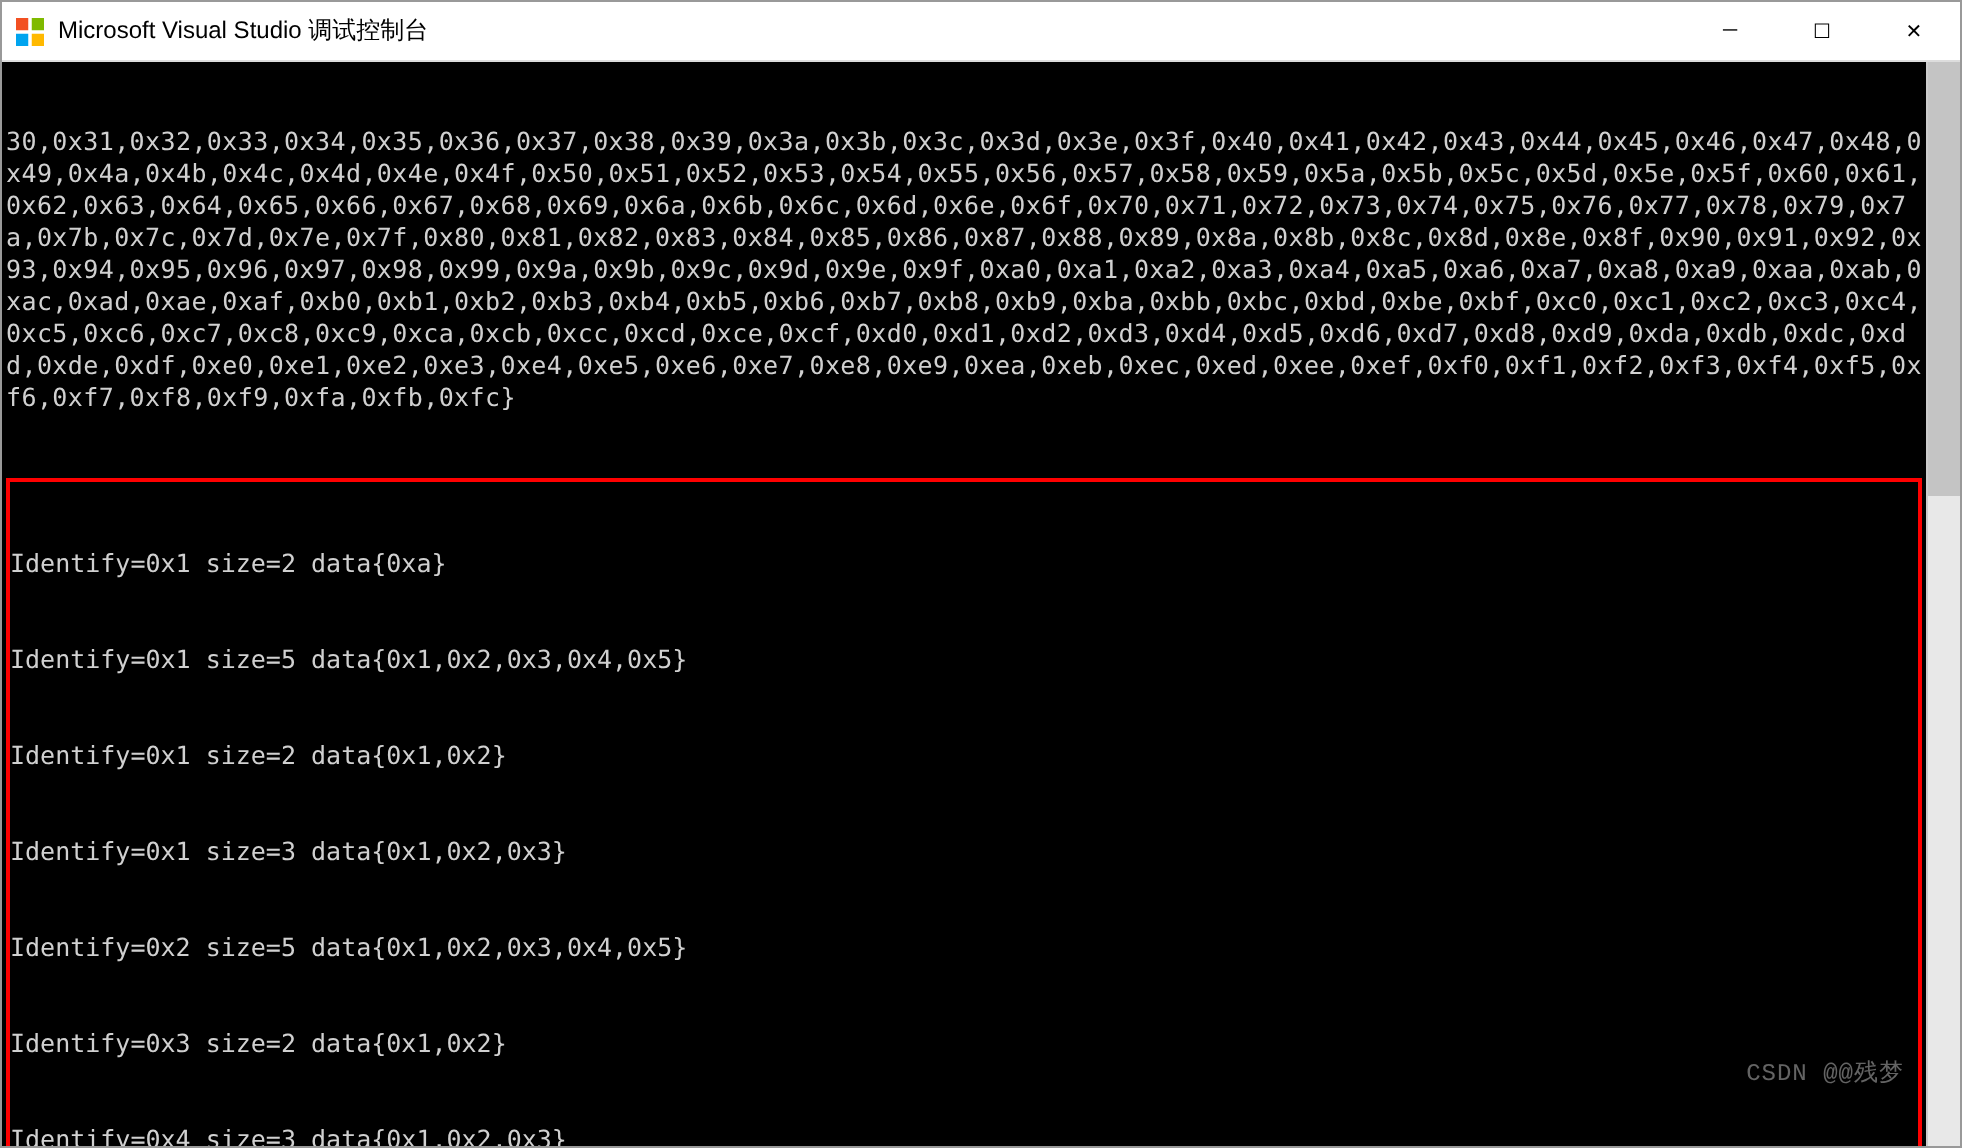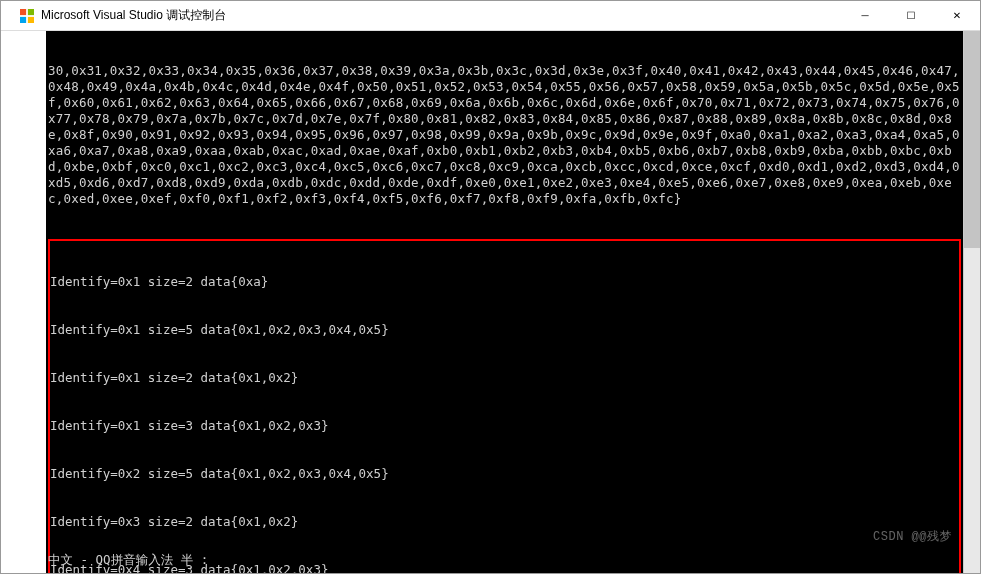--- a/index.html
+++ b/index.html
@@ -19,21 +19,20 @@
       flex-direction: column;
       background: #fff;
     }
     .titlebar {
       height: 30px;
       background: #fff;
       display: flex;
       align-items: center;
       border-bottom: 1px solid #ddd;
       flex-shrink: 0;
-      padding-left: 12px;
     }
     .app-icon {
       width: 16px;
       height: 16px;
       margin: 0 6px;
       display: flex;
       align-items: center;
       justify-content: center;
     }
     .app-icon svg { display: block; }
@@ -57,21 +56,20 @@
 
     .console {
       flex: 1;
       background: #000;
       color: #d0d0d0;
       font-family: "NSimSun", "SimSun", Consolas, monospace;
       font-size: 12.5px;
       line-height: 16px;
       position: relative;
       overflow: hidden;
-      margin-left: 45px;
     }
     .console-inner {
       position: absolute;
       inset: 0;
       right: 17px;
       padding: 0 2px 2px 2px;
       white-space: pre-wrap;
       word-break: break-all;
     }
     .hex-dump { letter-spacing: 0.2px; }
@@ -153,17 +151,16 @@
         
         
       </div>
       
     </div>
 
     <div class="scrollbar">
       <div class="scroll-thumb"></div>
     </div>
 
-    <div class="ime-bar">中文 - QQ拼音输入法 半 :</div>
     <div class="watermark">CSDN @@残梦</div>
   </div>
 
 </div>
 
 </body></html>

